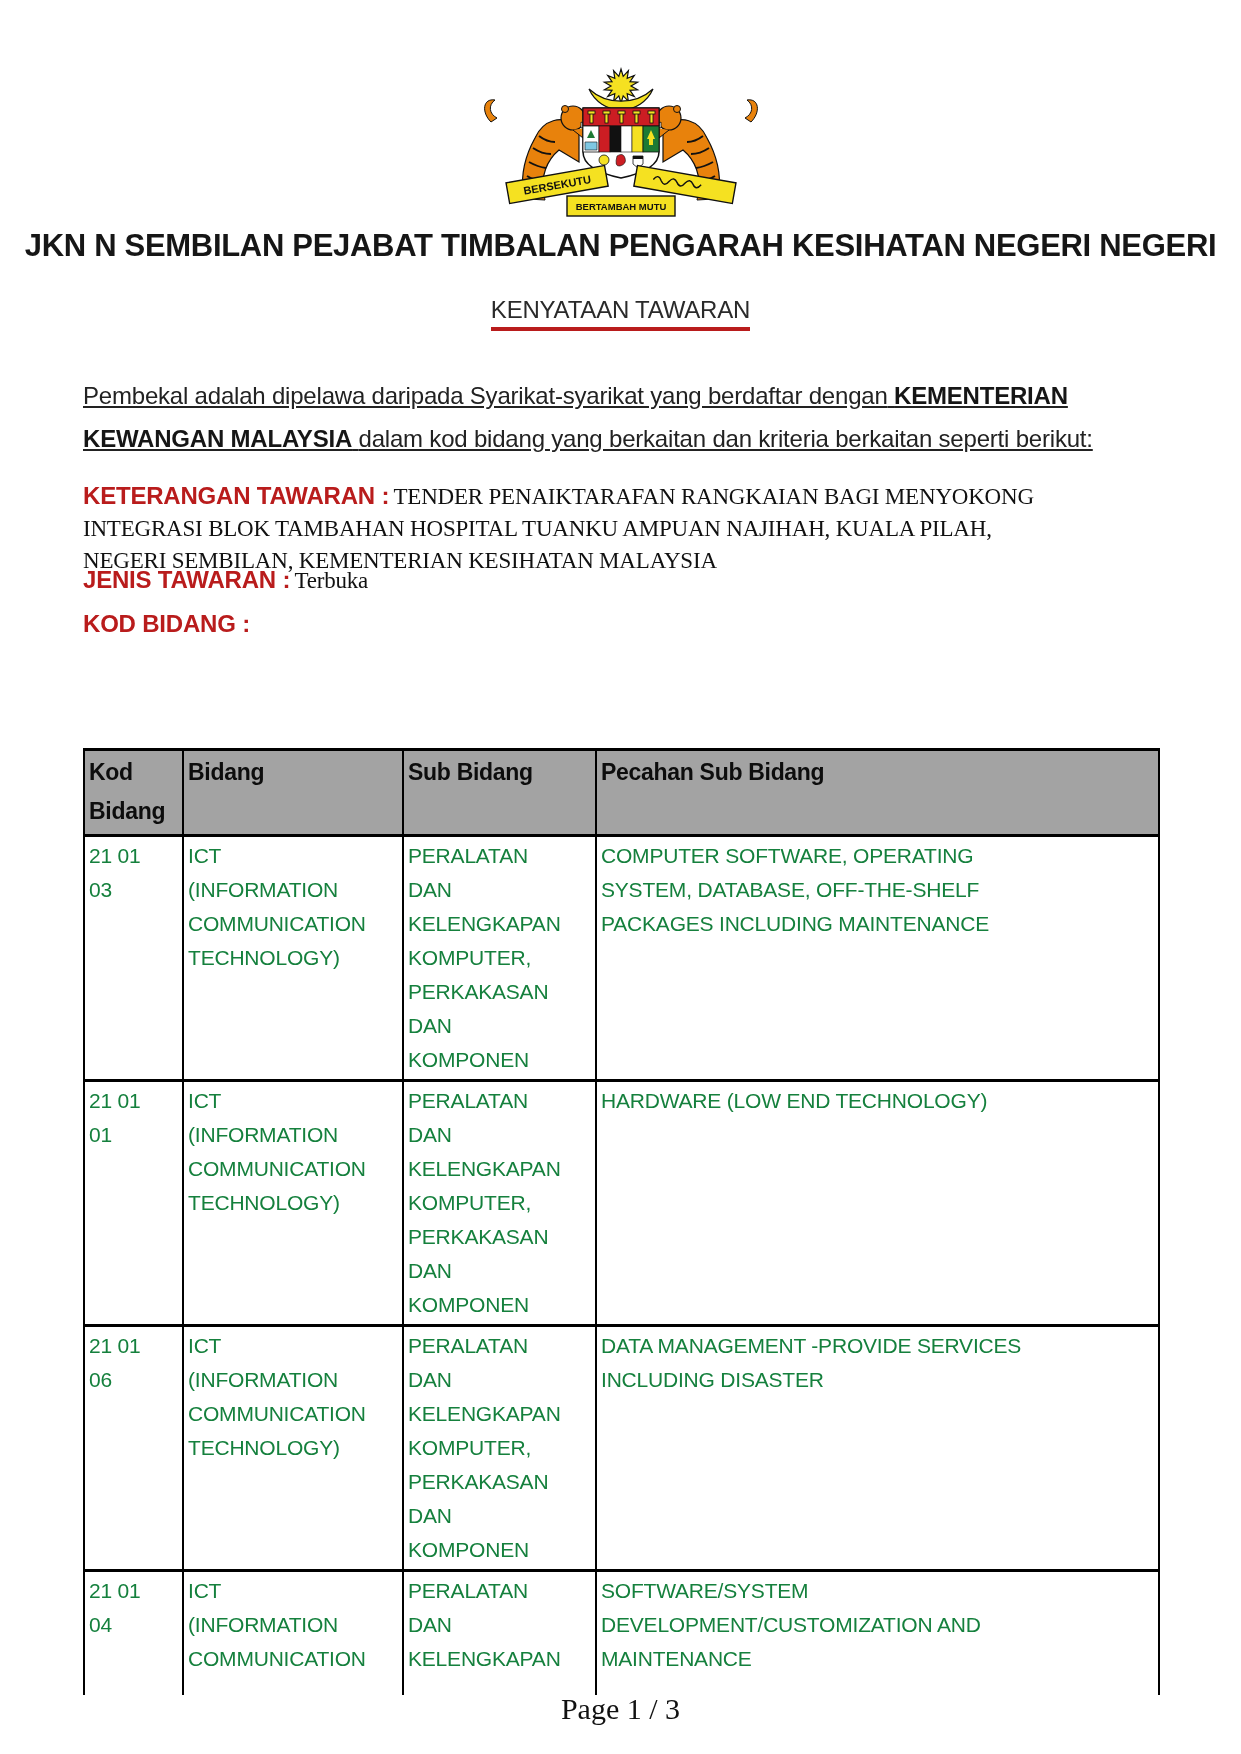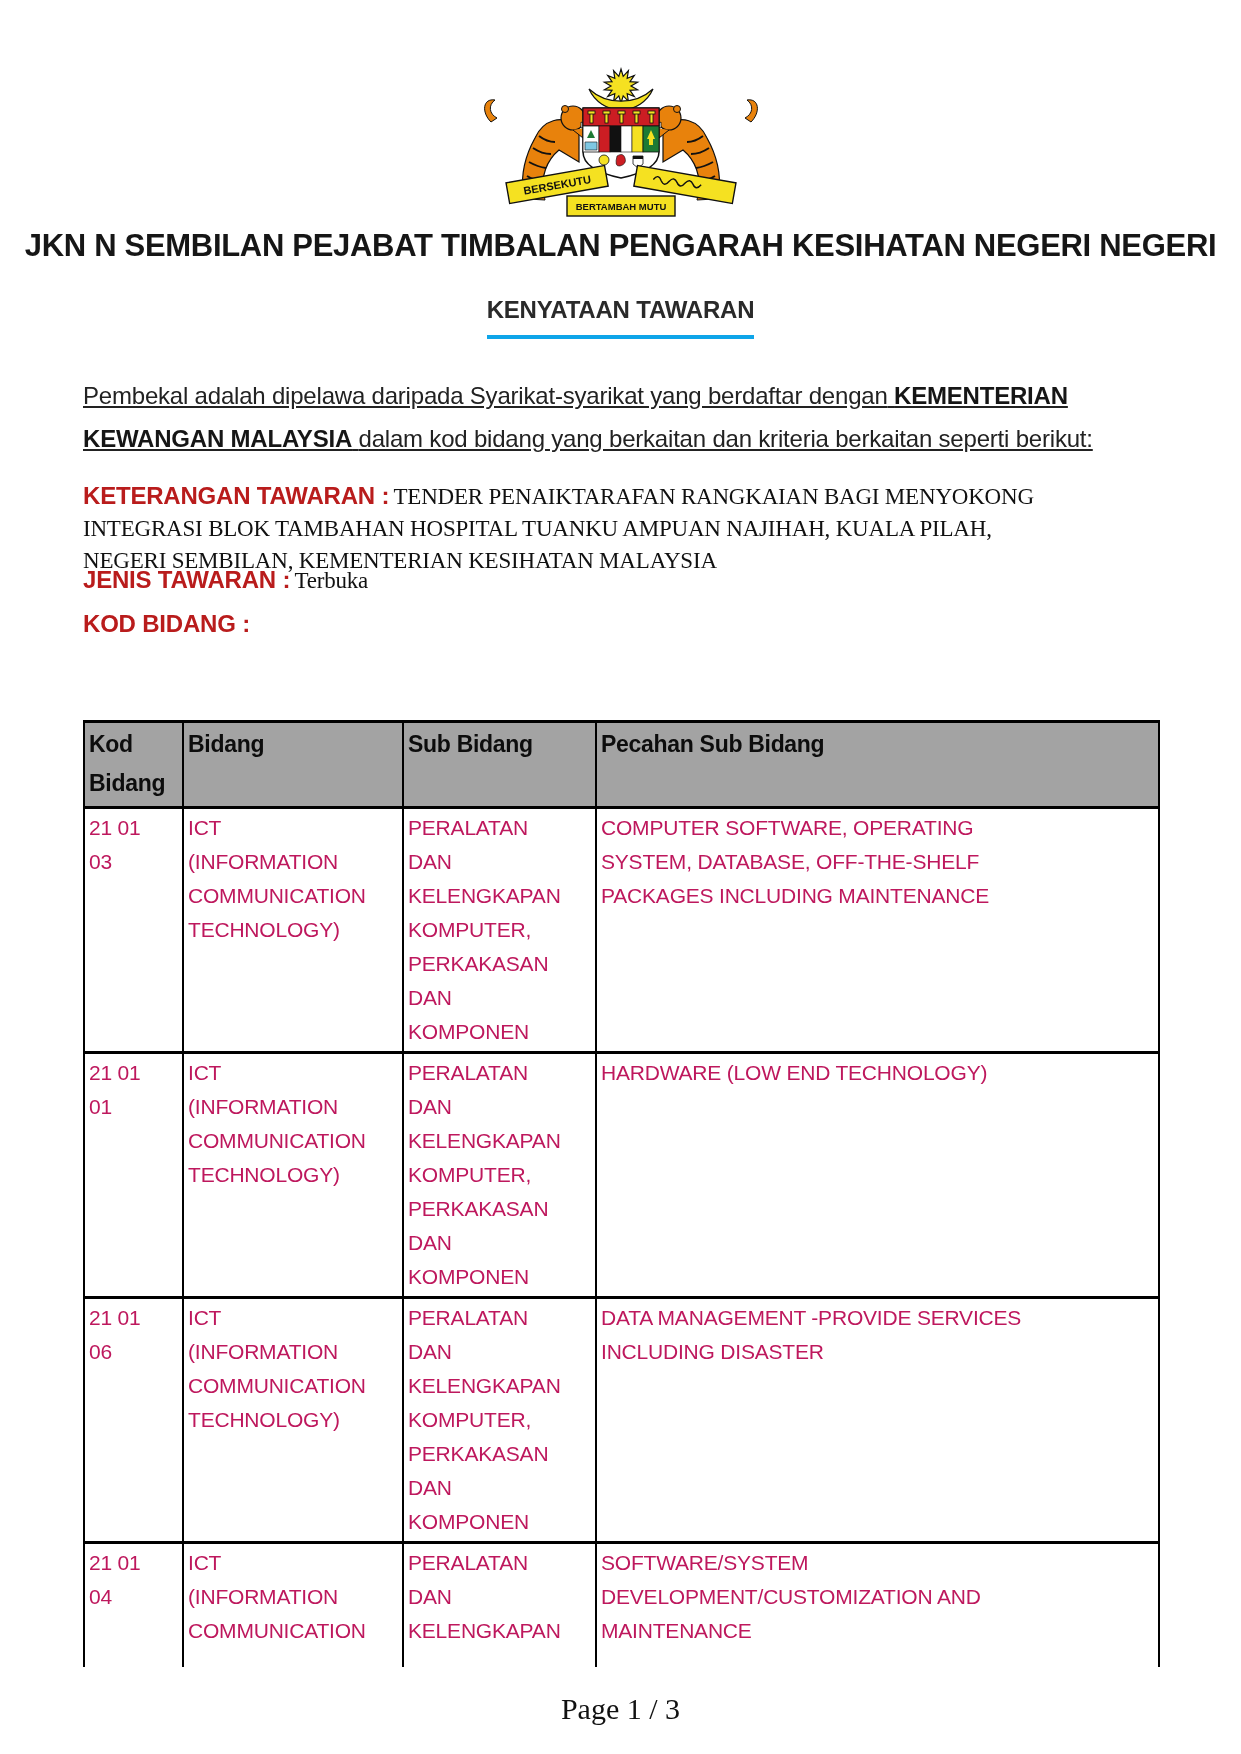--- a/index.html
+++ b/index.html
@@ -37,24 +37,24 @@
   .doc-subtitle-wrap {
     position: absolute;
     top: 296px;
     left: 0;
     width: 100%;
     text-align: center;
   }
   .doc-subtitle {
     display: inline-block;
     font-size: 24px;
-    font-weight: bold;
+    font-weight: normal;
     color: #2a2a2a;
-    border-bottom: 4px solid #0ea5e9;
-    padding-bottom: 11px;
+    border-bottom: 4px solid #b91c1c;
+    padding-bottom: 3px;
     letter-spacing: -0.2px;
   }
 
   
   .intro {
     position: absolute;
     top: 350px;
     left: 83px;
     width: 1010px;
     font-size: 24px;
@@ -81,21 +81,21 @@
   }
   .val-serif {
     font-family: "Liberation Serif", serif;
     font-size: 23px;
     color: #111111;
   }
 
   
   .tbl {
     position: absolute;
-    top: 720px;
+    top: 748px;
     left: 83px;
     width: 1075px;
     border-collapse: collapse;
     table-layout: fixed;
   }
   .tbl th, .tbl td {
     border-left: 2px solid #000;
     border-right: 2px solid #000;
     border-top: 3px solid #000;
     border-bottom: 3px solid #000;
@@ -111,21 +111,21 @@
     font-weight: bold;
     line-height: 39px;
     height: 86px;
     letter-spacing: -0.3px;
     color: #0d0d0d;
   }
   .tbl td {
     font-size: 21px;
     line-height: 34px;
     letter-spacing: -0.2px;
-    color: #be185d;
+    color: #15803d;
   }
   .tbl tr.r-tall td { height: 239px; }
   .tbl tr.r-cut td  { height: 124px; border-bottom: none; }
   .col-kod     { width: 99px; }
   .col-bidang  { width: 220px; }
   .col-sub     { width: 193px; }
   .col-pecahan { width: 563px; }
 
   
   .footer {

